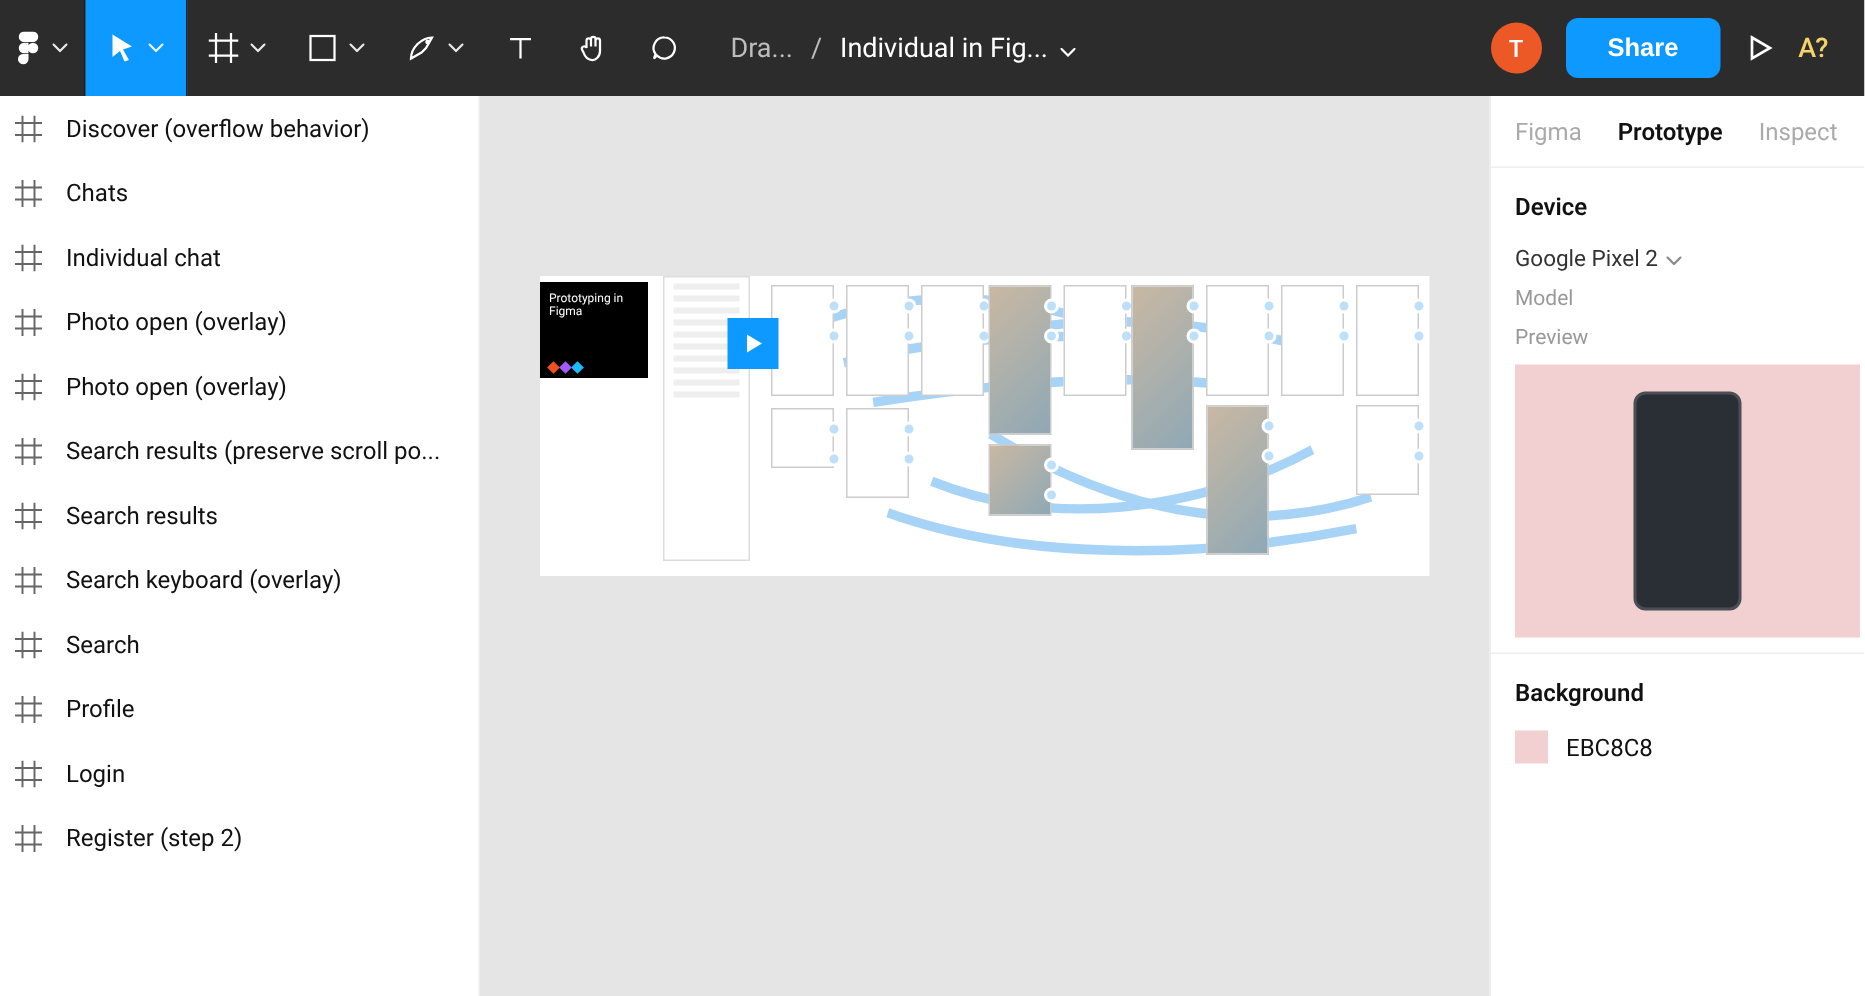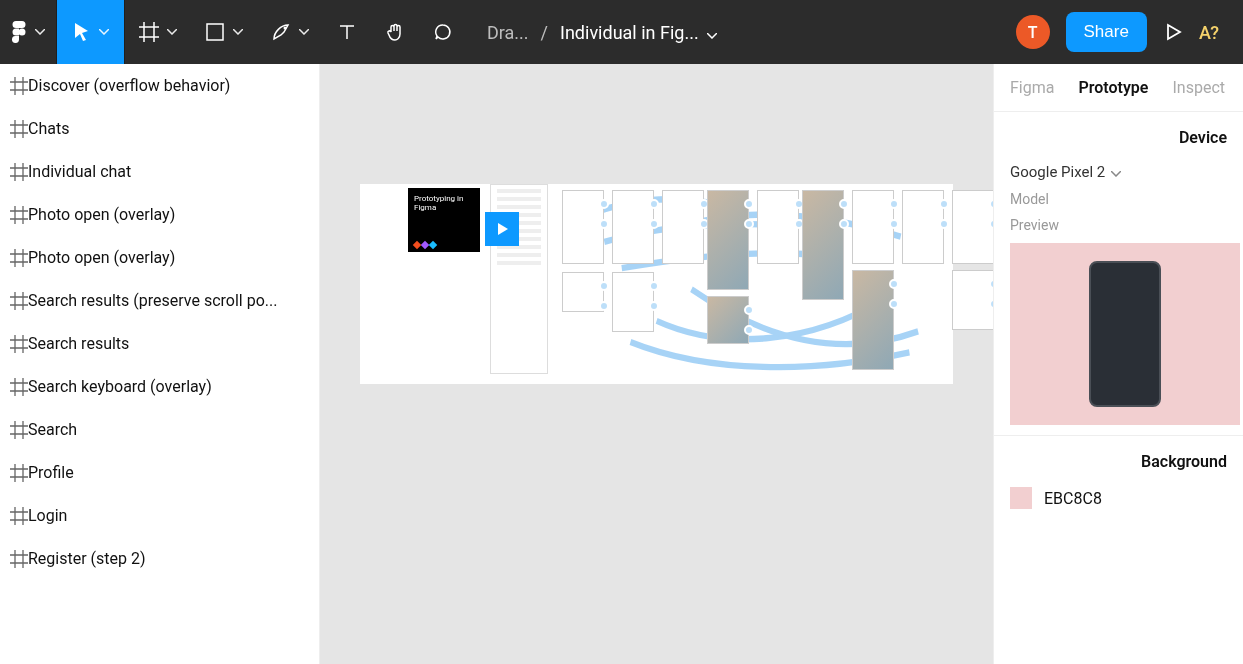--- a/index.html
+++ b/index.html
@@ -9,52 +9,52 @@
   .tb-cell.active { background: #0d99ff; }
   .tb-cell.noborder { border-right: none; }
   .tb-icon { display:flex; align-items:center; justify-content:center; }
   .tb-icon svg { display:block; }
   .chev { margin-left:8px; opacity:.9; }
   .chev svg { display:block; }
   .breadcrumb { display:flex; align-items:center; gap:12px; margin-left:20px; font-size:18px; color:#bdbdbd; flex:1; min-width:0; }
   .breadcrumb .proj-title { color:#fff; display:flex; align-items:center; gap:8px; }
   .topbar-right { display:flex; align-items:center; gap:16px; padding-right:24px; }
   .avatar { width:34px; height:34px; border-radius:50%; background:#ec5927; color:#fff; font-weight:500; display:flex; align-items:center; justify-content:center; }
-  .share-btn { background:#0d99ff; color:#fff; border:none; border-radius:8px; padding:10px 18px; font-size:17px; font-weight:400; cursor:pointer; }
+  .share-btn { background:#0d99ff; color:#fff; border:none; border-radius:8px; padding:10px 28px; font-size:17px; font-weight:700; cursor:pointer; }
   .play-top { display:flex; align-items:center; justify-content:center; border:0; background:transparent; cursor:pointer; }
   .hint { font-size:18px; color:#f5d26b; font-weight:500; }
 
   .main { display:flex; height: calc(664px - 64px); }
   .left { width:320px; border-right:1px solid #eee; background:#fff; display:flex; flex-direction:column; }
   .lp-tabs { display:flex; align-items:center; padding:14px 10px 14px 10px; border-bottom:1px solid #eee; }
   .lp-tab { font-size:16px; color:#aaa; padding:0 0; margin-right:20px; cursor:pointer; }
   .lp-tab.active { color:#111; font-weight:600; }
   .lp-page { margin-left:auto; margin-right:6px; color:#444; display:flex; align-items:center; gap:4px; cursor:pointer; }
   .layers-list { overflow-y:auto; flex:1; }
-  .layer-row { display:flex; align-items:center; padding:12px 10px 12px 10px; font-size:16px; cursor:pointer; white-space:nowrap; overflow:hidden; text-overflow:ellipsis; }
+  .layer-row { display:flex; align-items:center; gap:16px; padding:12px 10px 12px 10px; font-size:16px; cursor:pointer; white-space:nowrap; overflow:hidden; text-overflow:ellipsis; }
   .layer-row .frame-ic { flex:0 0 auto; display:flex; }
   .layer-row .lname { overflow:hidden; text-overflow:ellipsis; }
 
   .canvas { flex:1; background:#e5e5e5; position:relative; overflow:hidden; }
   .proto-strip { position:absolute; left:40px; top:120px; right:40px; height:200px; background:#fff; display:flex; gap:4px; padding:0; }
-  .proto-strip .cover { width:72px; height:64px; background:#000; color:#fff; font-size:8px; padding:6px; position:relative; margin-top:4px; margin-right:6px;margin-left:48px; }
+  .proto-strip .cover { width:72px; height:64px; background:#000; color:#fff; font-size:8px; padding:6px; position:relative; margin-top:4px; margin-right:6px; }
   .proto-strip .cover::after { content:""; position:absolute; right:-10px; top:22px; border:10px solid transparent; border-left-color:#000; }
   .proto-strip .doc { width:58px; height:190px; background:#fff; border:1px solid #ddd; margin-top:0; position:relative; }
   .proto-strip .doc .db { height:4px; background:#eee; margin:4px 6px; }
   .play-badge { position:absolute; left:165px; top:148px; width:34px; height:34px; background:#0d99ff; display:flex; align-items:center; justify-content:center; }
   .mini-frame { width:42px; height:74px; background:#fff; border:1px solid #ccc; position:relative; }
   .node { width:10px; height:10px; border-radius:50%; background:#bddff9; border:2px solid #fff; position:absolute; }
   .wires { position:absolute; inset:0; pointer-events:none; }
 
   .right { width:250px; border-left:1px solid #eee; background:#fff; overflow-y:auto; }
   .rp-tabs { display:flex; align-items:center; gap:24px; padding:14px 16px; border-bottom:1px solid #eee; font-size:16px; }
   .rp-tab { color:#aaa; cursor:pointer; }
   .rp-tab.active { color:#111; font-weight:600; }
   .rp-section { padding:16px 16px 10px 16px; border-bottom:1px solid #eee; }
-  .rp-title { font-size:16px; font-weight:600; margin-bottom:16px;text-align:right; }
+  .rp-title { font-size:16px; font-weight:600; margin-bottom:16px; }
   .rp-label { font-size:14px; color:#999; margin-top:10px; margin-bottom:6px; }
   .rp-select { display:flex; align-items:center; gap:6px; font-size:15px; color:#333; cursor:pointer; }
   .preview-box { margin-top:10px; width:230px; height:182px; background:#f2cfd0; display:flex; align-items:center; justify-content:center; }
   .phone { width:72px; height:146px; background:#2a2f36; border-radius:8px; border:2px solid #4a4f56; position:relative; }
   .bg-swatch { display:flex; align-items:center; gap:12px; }
   .swatch { width:22px; height:22px; background:#f2cfd0; }
 
   ::-webkit-scrollbar { width:0; height:0; }
 </style>
 </head>

